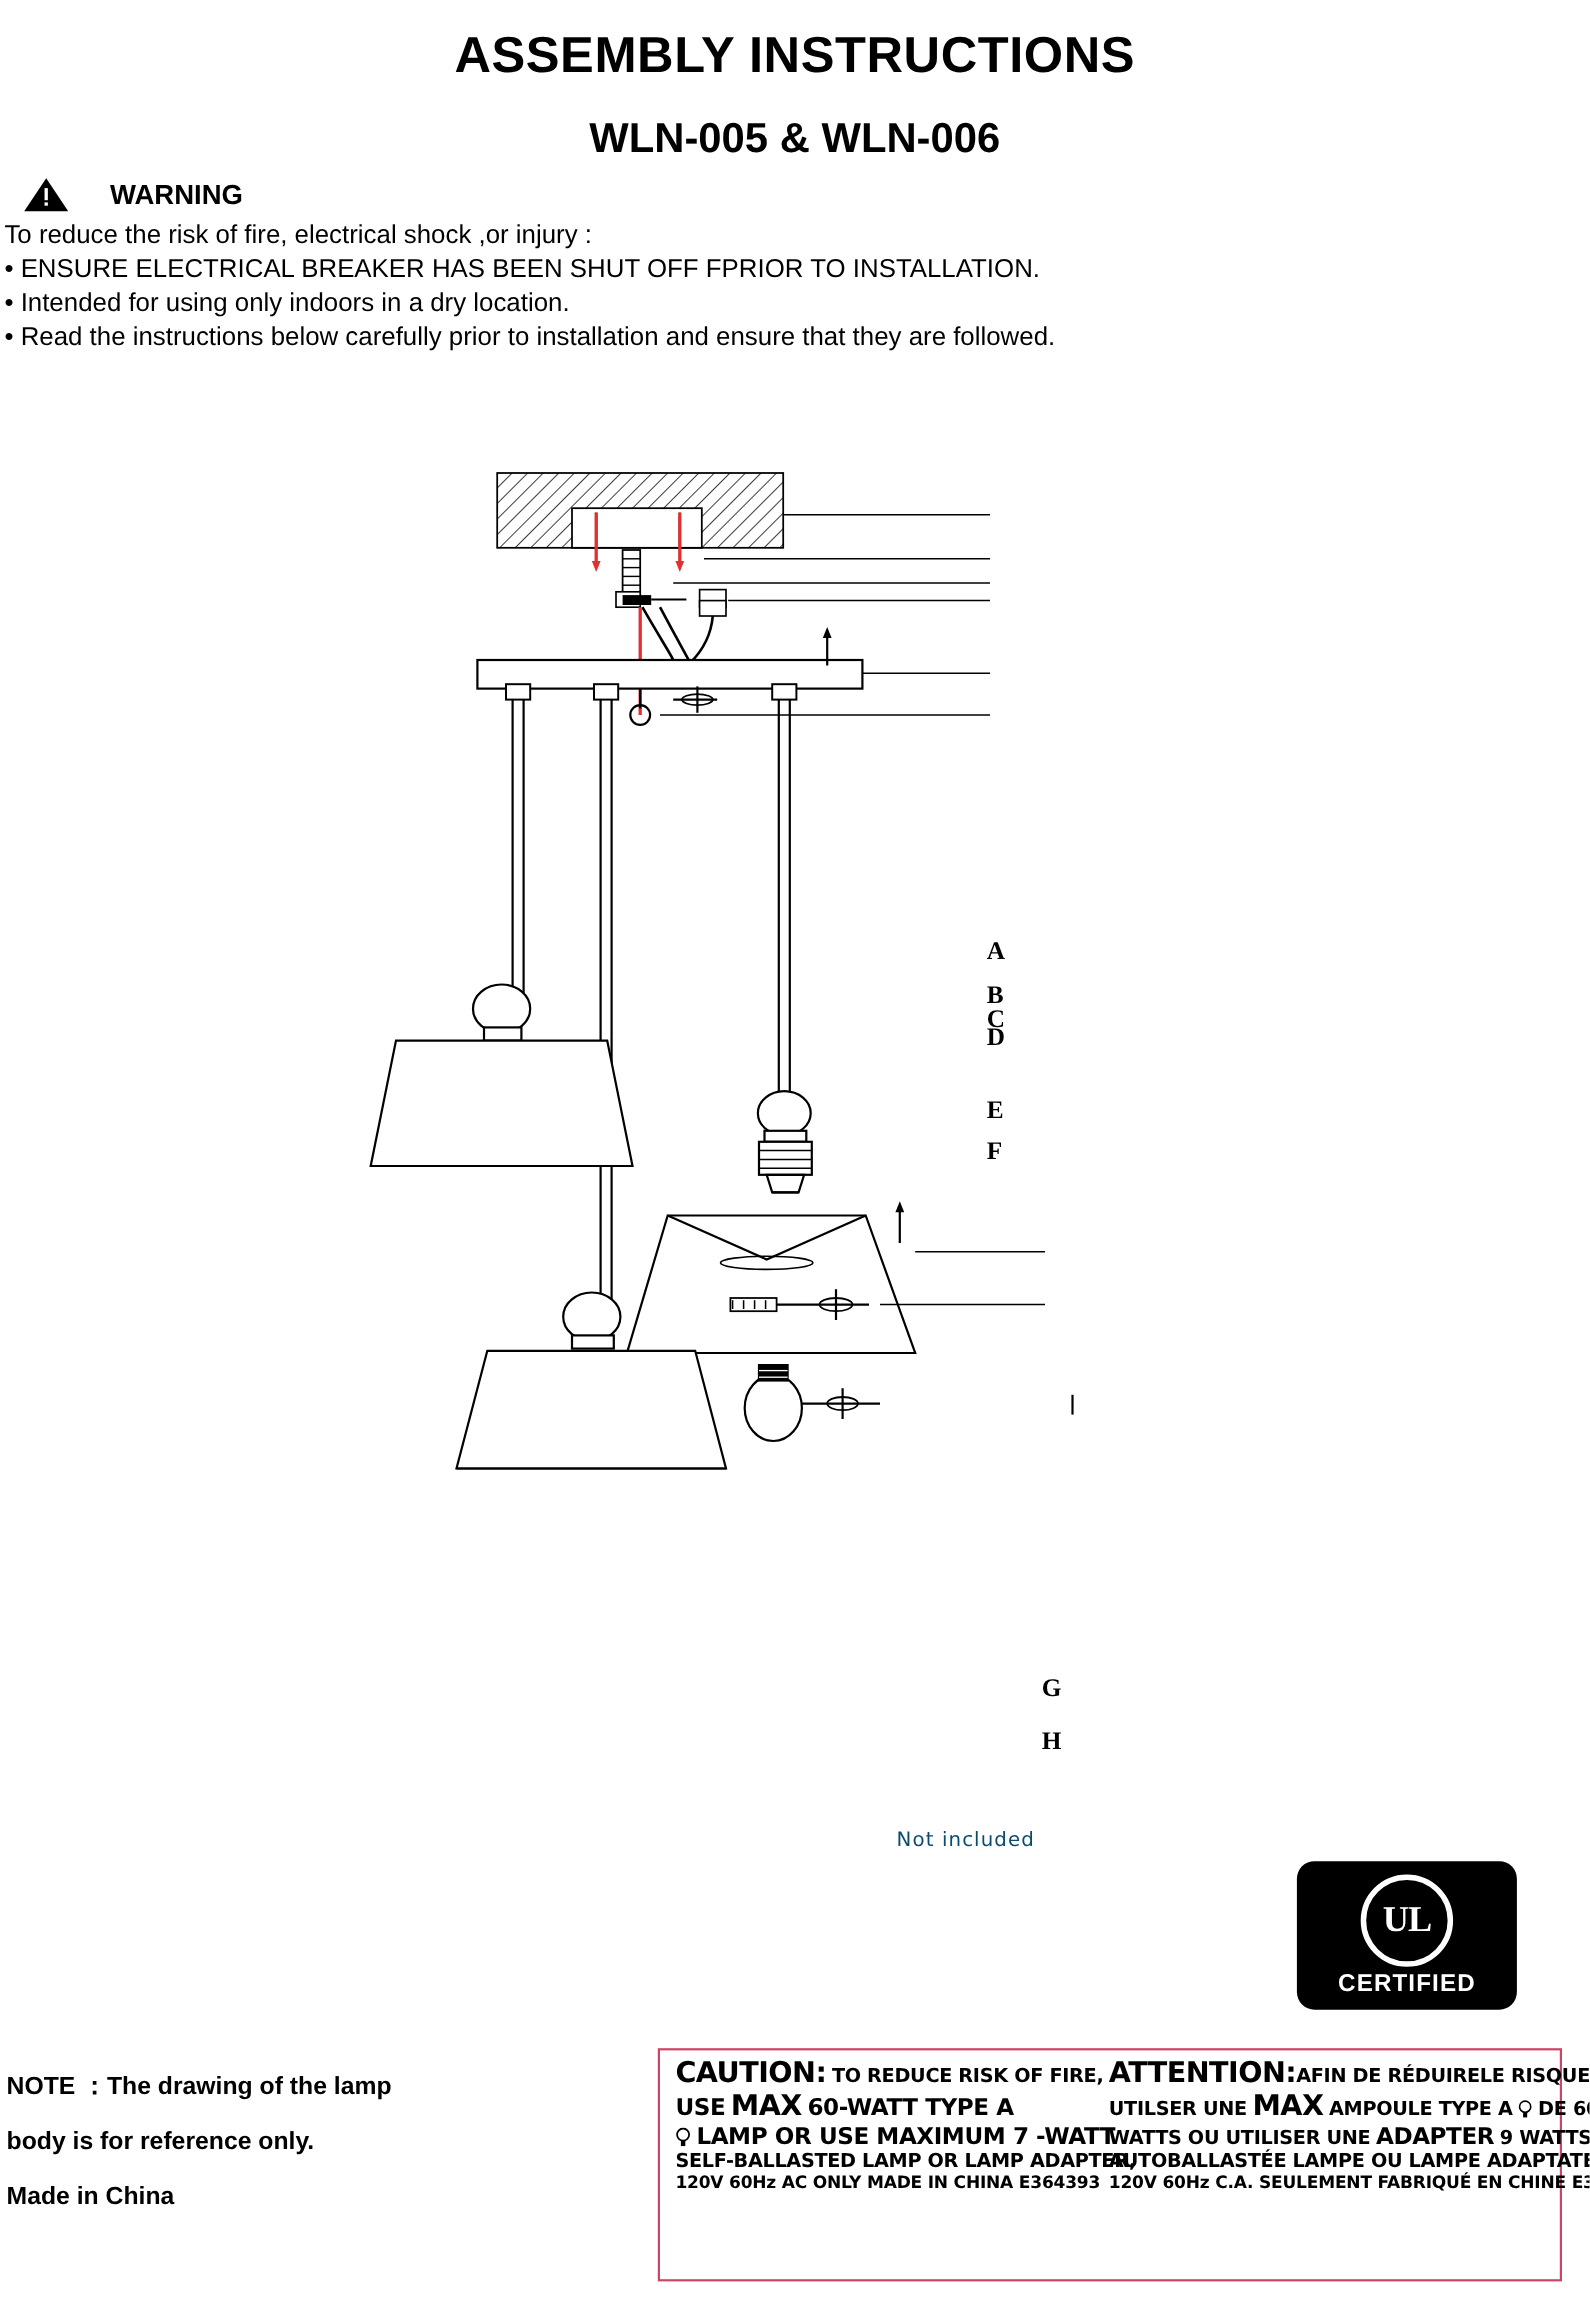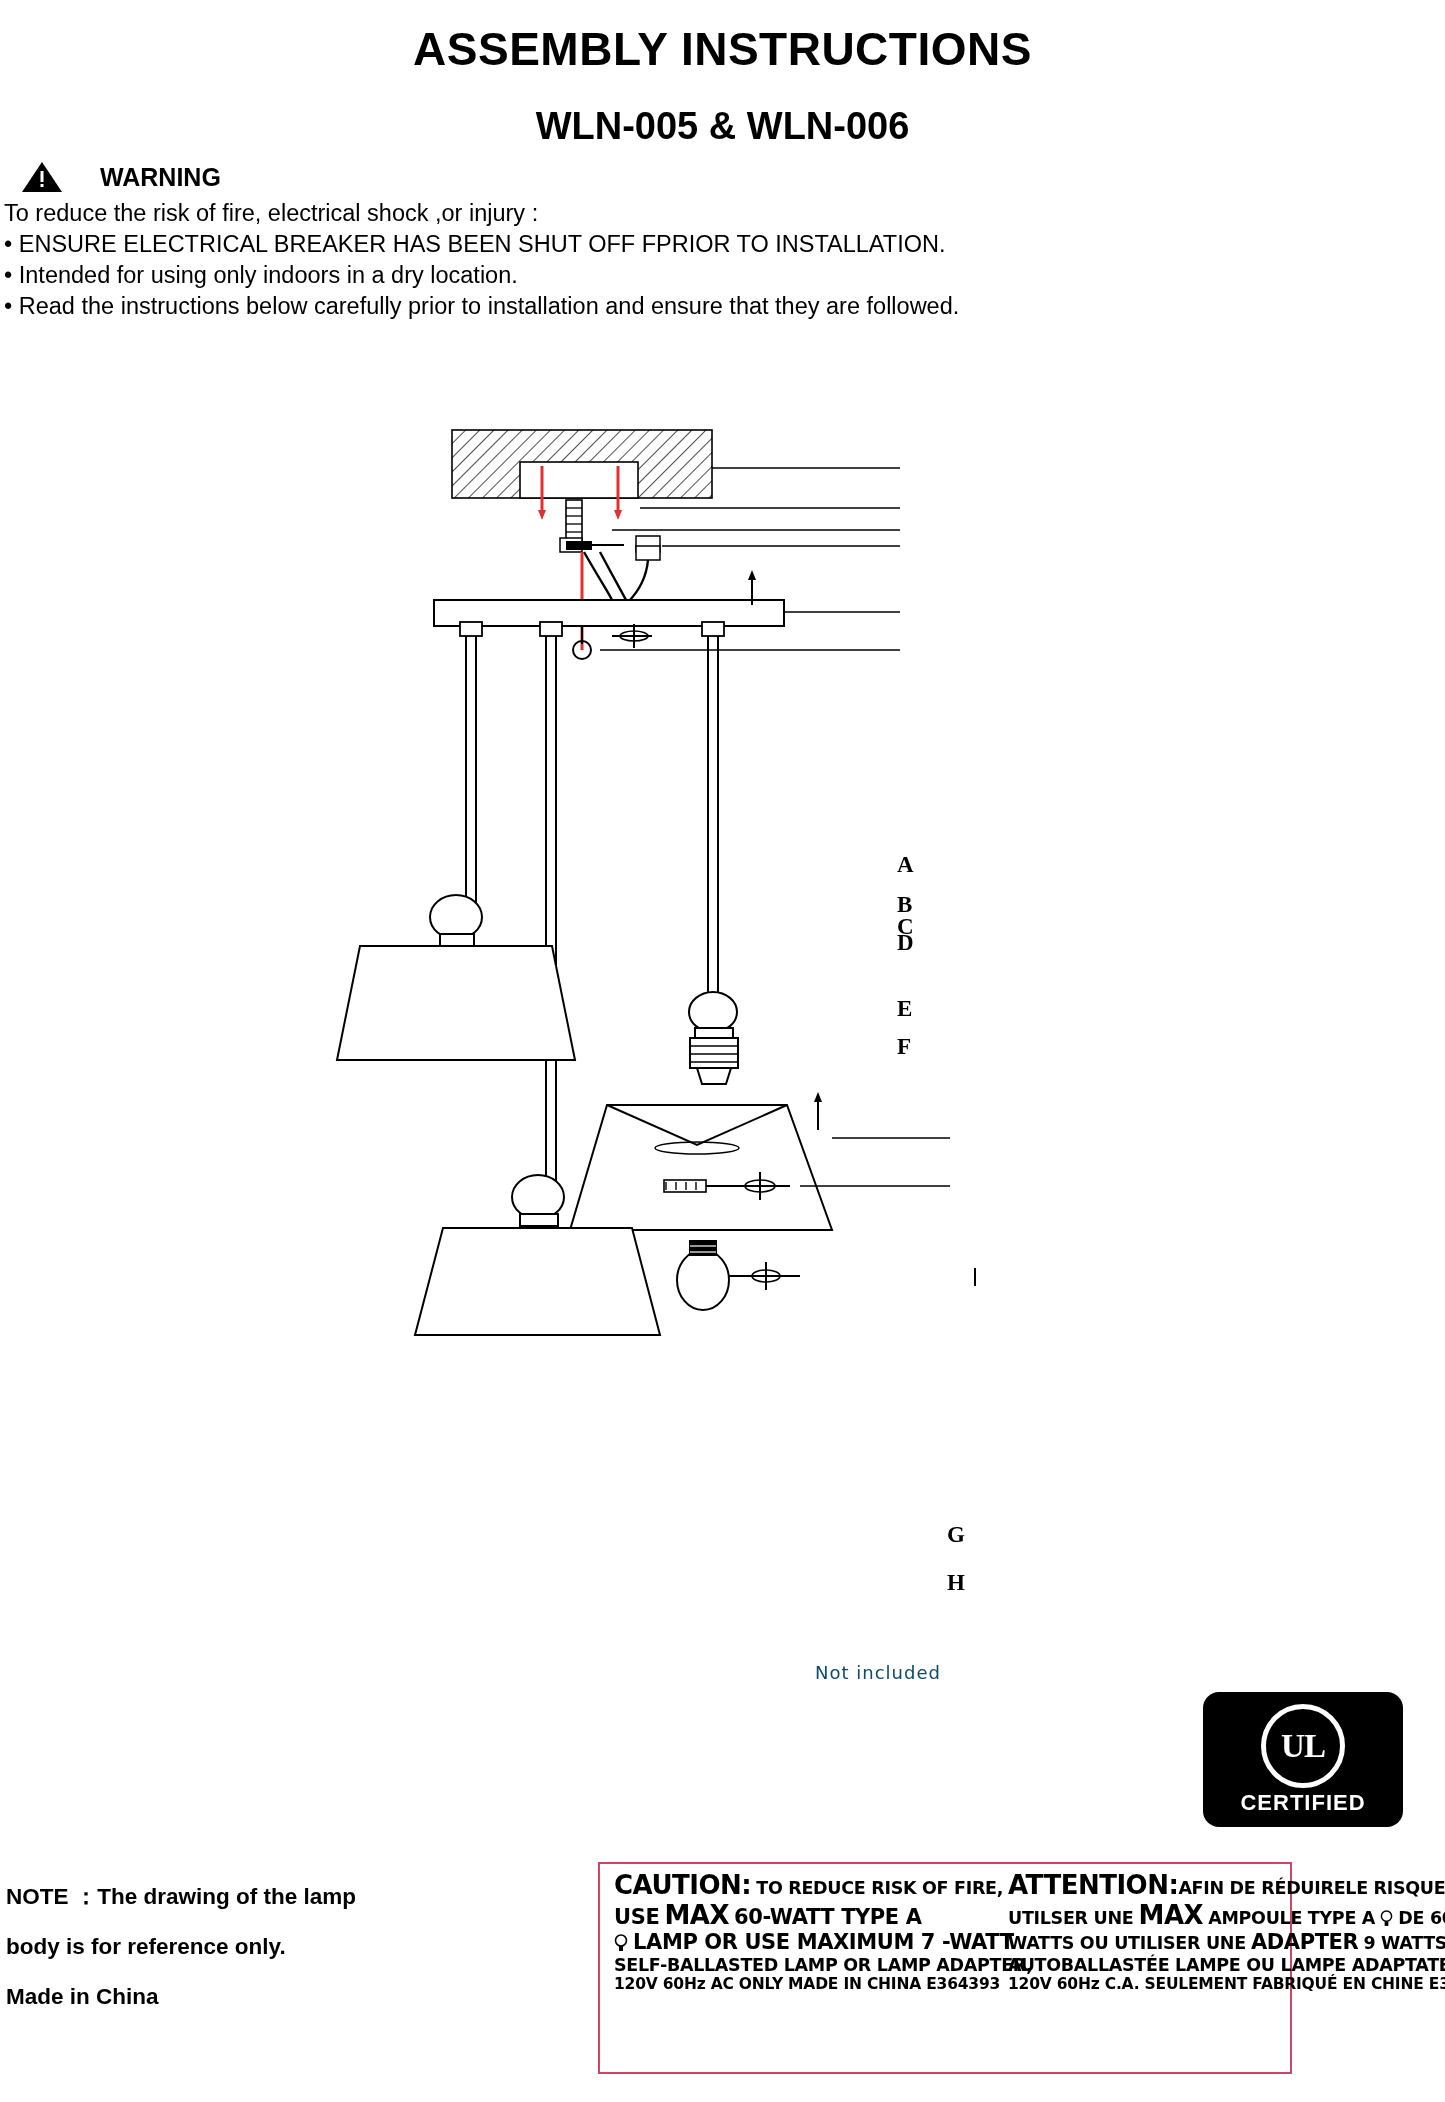--- a/index.html
+++ b/index.html
@@ -96,21 +96,20 @@
   .ul-badge {
     position: absolute;
     top: 1692px;
     left: 1179px;
     width: 200px;
     height: 135px;
     background: #000;
     border-radius: 16px;
     color: #fff;
     text-align: center;
-    margin-left: 24px;
   }
   .ul-circle {
     width: 74px;
     height: 74px;
     border: 5px solid #fff;
     border-radius: 50%;
     margin: 12px auto 2px auto;
     position: relative;
   }
   .ul-circle .ul-text {
@@ -139,21 +138,21 @@
     font-size: 22.5px;
     font-weight: bold;
     line-height: 50px;
   }
 
   
   .caution-box {
     position: absolute;
     left: 598px;
     top: 1862px;
-    width: 694px;
+    width: 822px;
     height: 212px;
     border: 2px solid #cc4466;
     box-sizing: border-box;
     background: #fff;
     padding-left: 44px;
   }
   .caution-col {
     position: absolute;
     top: 6px;
     font-family: "DejaVu Sans", sans-serif;

